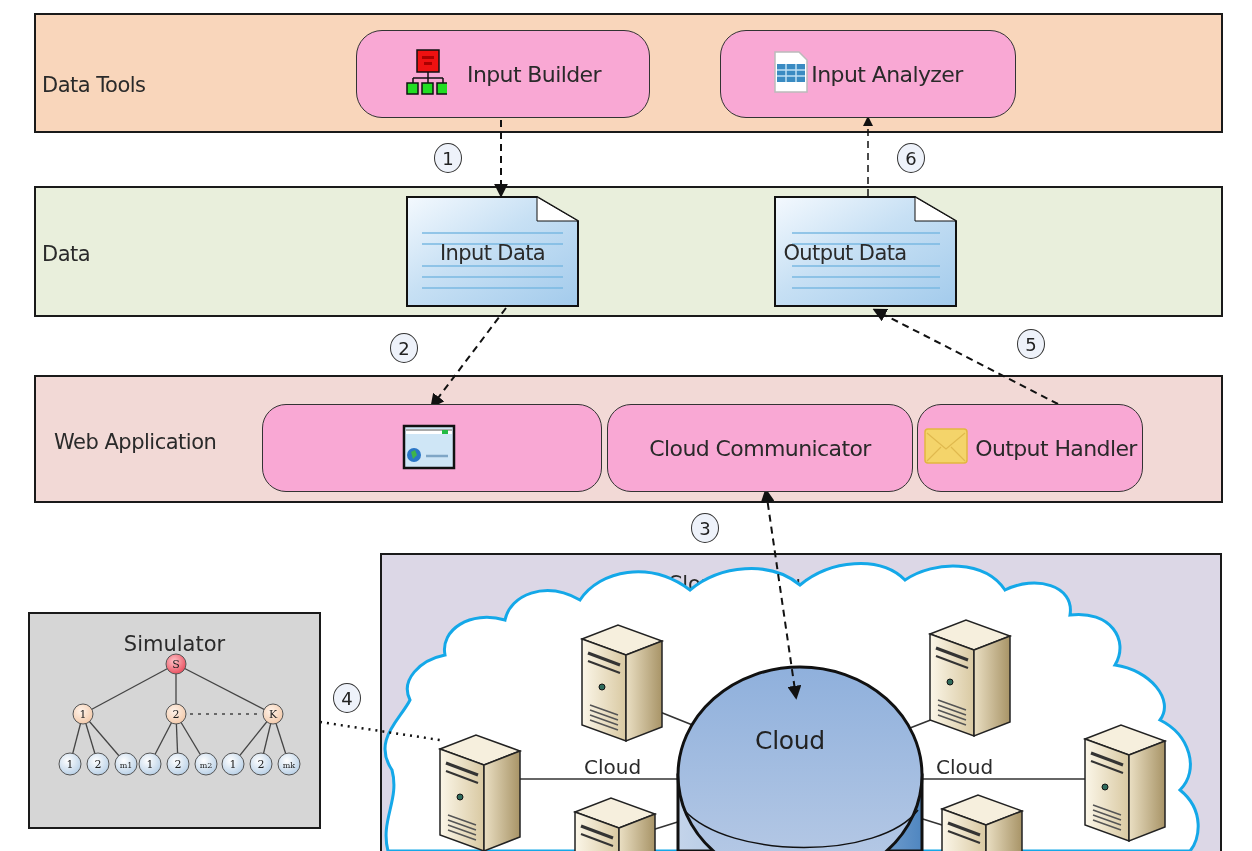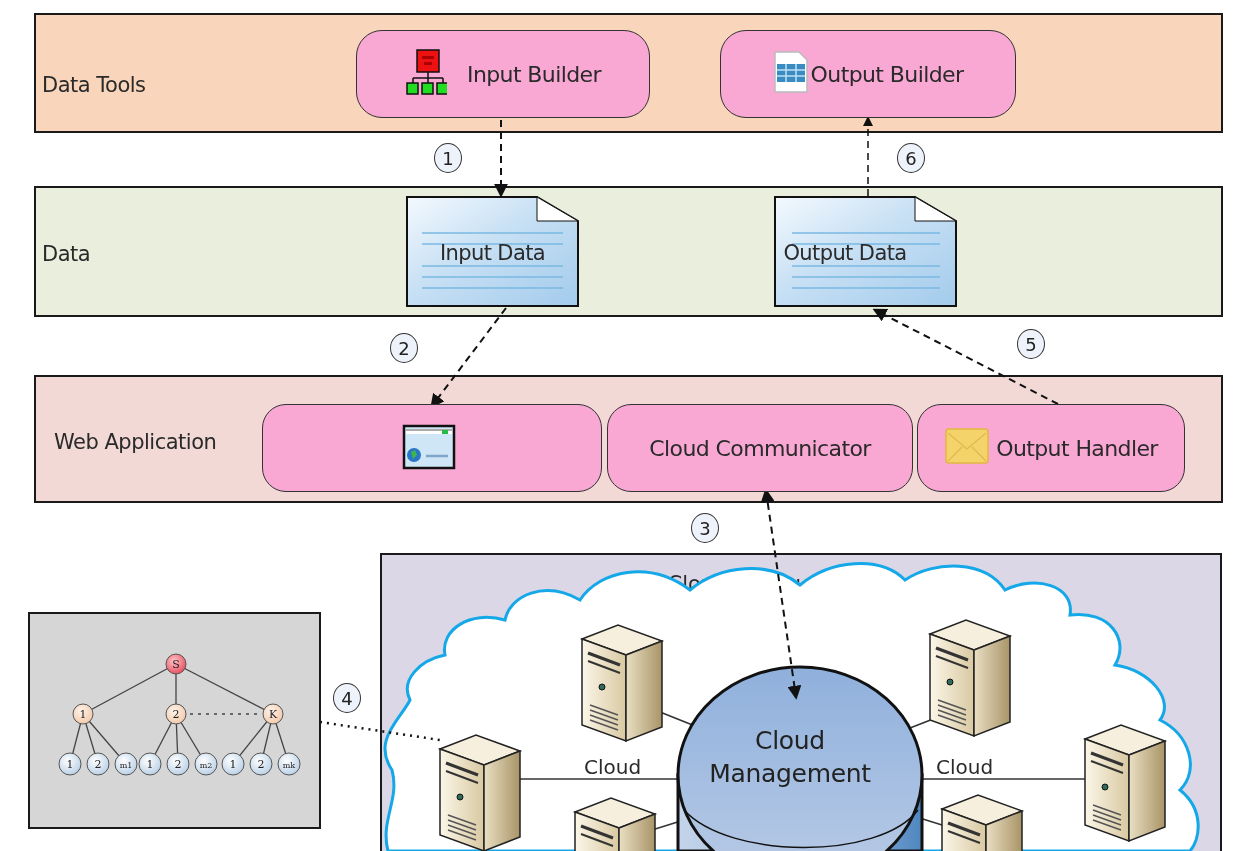--- a/index.html
+++ b/index.html
@@ -156,21 +156,21 @@
 </div>
 
 <div class="pill" style="left:720px; top:30px; width:296px; height:88px;">
   <span class="ico">
     <svg width="36" height="44" style="position:static;">
       <path d="M2,2 L26,2 L34,10 L34,42 L2,42 Z" fill="#ffffff" stroke="#bbb" stroke-width="1.5"></path>
       <rect x="4" y="14" width="28" height="18" fill="#3a8bc2"></rect>
       <path d="M4,20 L32,20 M4,26 L32,26 M13,14 L13,32 M23,14 L23,32" stroke="#bfe0f4" stroke-width="1.5"></path>
     </svg>
   </span>
-  <span style="margin-left:-4px;">Output Builder</span>
+  <span style="margin-left:-4px;">Input Analyzer</span>
 </div>
 
 <div class="doc" style="left:407px; top:197px; width:171px; height:127px;">
   <span class="doc-label" style="top:44px;">Input Data</span>
 </div>
 <div class="doc" style="left:775px; top:197px; width:160px; height:109px;">
   <span class="doc-label" style="top:44px; right:20px;">Output Data</span>
 </div>
 
 <div class="pill" style="left:262px; top:404px; width:340px; height:88px; border-radius:24px;">
@@ -184,46 +184,46 @@
       <path d="M9,30 L13,28 L15,33 L11,37 Z" fill="#3fb44a"></path>
       <line x1="24" y1="34" x2="46" y2="34" stroke="#7fa6c6" stroke-width="2.5"></line>
     </svg>
   </span>
 </div>
 
 <div class="pill" style="left:607px; top:404px; width:306px; height:88px; border-radius:24px;">
   <span>Cloud Communicator</span>
 </div>
 
-<div class="pill" style="left:917px; top:404px; width:268px; height:88px; border-radius:24px;">
+<div class="pill" style="left:917px; top:404px; width:226px; height:88px; border-radius:24px;">
   <span class="ico">
     <svg width="46" height="38" style="position:static;">
       <rect x="2" y="2" width="42" height="34" rx="3" fill="#f4d46a" stroke="#e2b640" stroke-width="1.5"></rect>
       <path d="M4,6 L23,22 L42,6" fill="none" stroke="#e0b94e" stroke-width="1.2"></path>
       <path d="M4,34 L18,20 M42,34 L28,20" fill="none" stroke="#e0b94e" stroke-width="1.2"></path>
     </svg>
   </span>
   <span>Output Handler</span>
 </div>
 
 <div class="step" style="left:434px; top:143px;">1</div>
 <div class="step" style="left:390px; top:333px;">2</div>
 <div class="step" style="left:691px; top:513px;">3</div>
 <div class="step" style="left:333px; top:683px;">4</div>
 <div class="step" style="left:1017px; top:329px;">5</div>
 <div class="step" style="left:897px; top:143px;">6</div>
 
 <div class="cms-label">
   <div>Cloud</div>
-  <div>Management</div>
 </div>
 <span class="edge-label" style="left:584px; top:755px;">Cloud</span>
 <span class="edge-label" style="left:936px; top:755px;">Cloud</span>
 
 <div class="sim">
+  <div class="sim-title">Simulator</div>
   <svg width="293" height="217" style="position:absolute; left:0; top:0;">
     <defs>
       <radialGradient id="rootG" cx="0.4" cy="0.35" r="0.7">
           <stop offset="0" stop-color="#ffc3c8"></stop>
           <stop offset="1" stop-color="#e84a5a"></stop>
         </radialGradient>
       <radialGradient id="midG" cx="0.4" cy="0.35" r="0.7">
           <stop offset="0" stop-color="#fff3ea"></stop>
           <stop offset="1" stop-color="#f2c8a8"></stop>
         </radialGradient>

